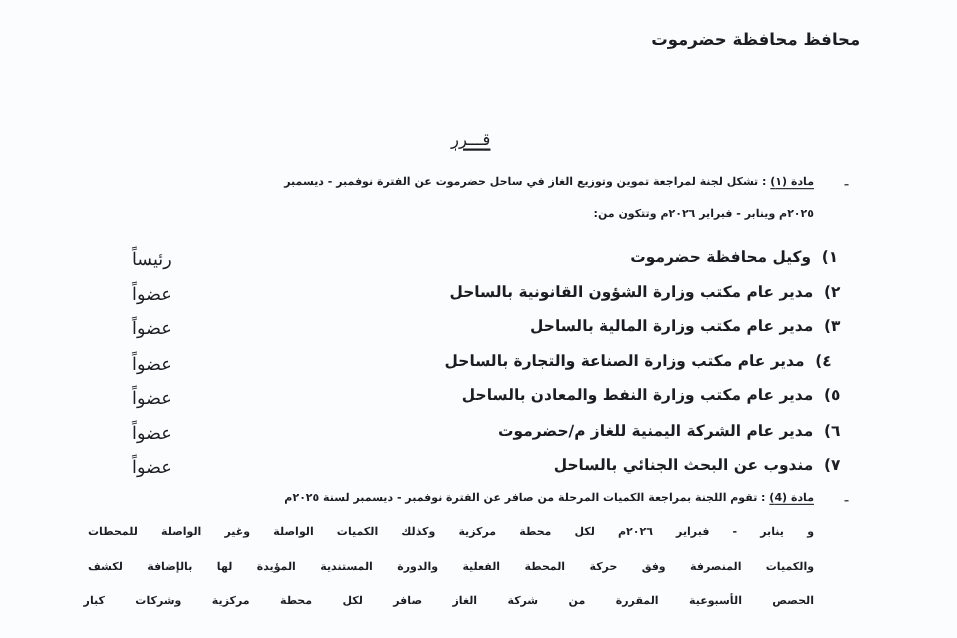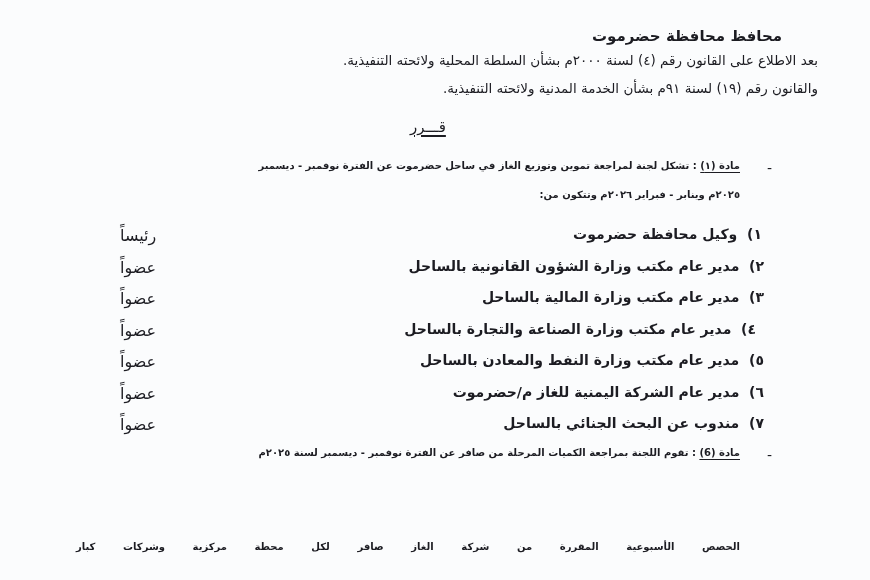--- a/index.html
+++ b/index.html
@@ -28,22 +28,20 @@
   .role { font-size: 16px; left: 120px; }
   .body-text { font-size: 10px; font-weight: bold; letter-spacing: 0.2px; }
 </style>
 </head>
 <body>
 
 <div class="page">
 
   <div class="abs title">محافظ محافظة حضرموت</div>
 
-  <div class="abs para" style="right:52px; top:52px;">بعد الاطلاع على القانون رقم (٤) لسنة ٢٠٠٠م بشأن السلطة المحلية ولائحته التنفيذية.</div>
-  <div class="abs para" style="right:52px; top:80px;">والقانون رقم (١٩) لسنة ٩١م بشأن الخدمة المدنية ولائحته التنفيذية.</div>
 
   <div class="abs decree">قـــرر</div>
 
   <div class="abs bullet" style="right:98px; top:160px;">-</div>
   <div class="abs body-text" style="right:130px; top:160px;">
     <span class="art-label">مادة (١)</span>
     <span>: تشكل لجنة لمراجعة تموين وتوزيع الغاز في ساحل حضرموت عن الفترة نوفمبر - ديسمبر</span>
   </div>
   <div class="abs body-text" style="right:130px; top:189px;">٢٠٢٥م وينابر - فبراير ٢٠٢٦م وتتكون من:</div>
 
@@ -86,18 +84,20 @@
 
     <div class="abs member" style="right:106px; top:415px;">
       <span>٧)</span>&nbsp;
       <span>مندوب عن البحث الجنائي بالساحل</span>
     </div>
     <div class="abs role" style="top:415px;">عضواً</div>
   </div>
 
   <div class="abs bullet" style="right:98px; top:447px;">-</div>
   <div class="abs body-text" style="right:130px; top:447px;">
-    <span class="art-label">مادة (6)</span>
+    <span class="art-label">مادة (4)</span>
     <span>: تقوم اللجنة بمراجعة الكميات المرحلة من صافر عن الفترة نوفمبر - ديسمبر لسنة ٢٠٢٥م</span>
   </div>
+  <div class="abs body-text" style="right:130px; top:478px; left:80px; text-align:justify; text-align-last:justify; white-space:nowrap;">و ينابر - فبراير ٢٠٢٦م لكل محطة مركزية وكذلك الكميات الواصلة وغير الواصلة للمحطات</div>
+  <div class="abs body-text" style="right:130px; top:510px; left:80px; text-align:justify; text-align-last:justify;">والكميات المنصرفة وفق حركة المحطة الفعلية والدورة المستندية المؤيدة لها بالإضافة لكشف</div>
   <div class="abs body-text" style="right:130px; top:541px; left:76px; text-align:justify; text-align-last:justify;">الحصص الأسبوعية المقررة من شركة الغاز صافر لكل محطة مركزية وشركات كبار</div>
 
 </div>
 
 </body></html>

